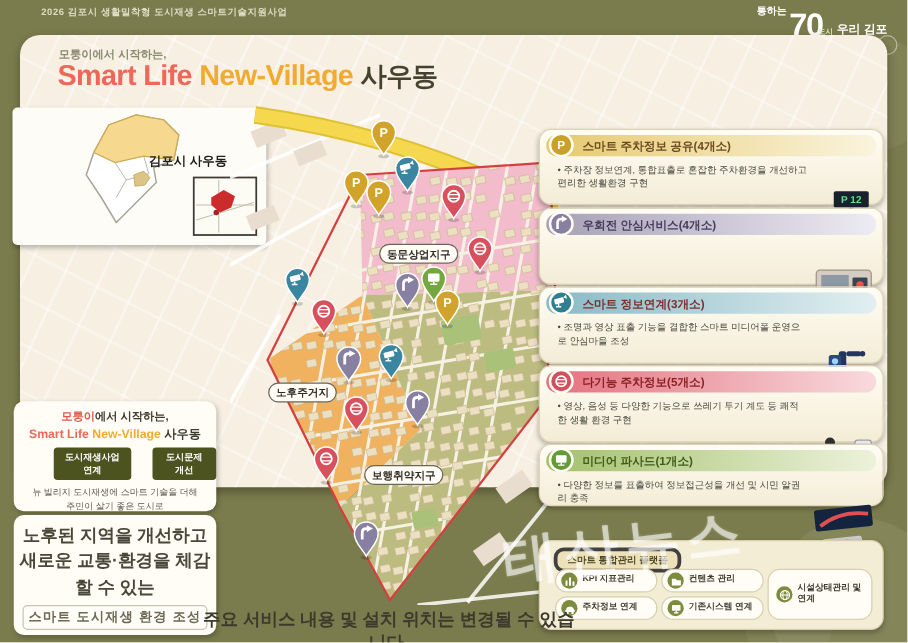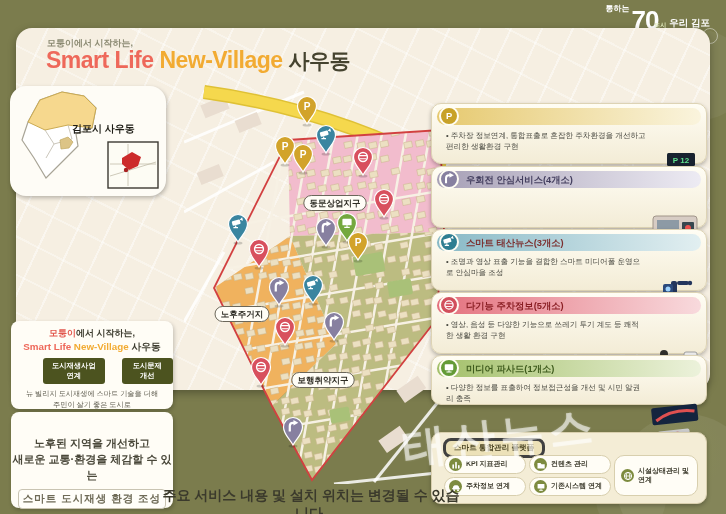--- a/index.html
+++ b/index.html
@@ -31,35 +31,35 @@
           background:radial-gradient(circle, rgba(140,150,80,.25), rgba(140,150,80,0) 70%);pointer-events:none;}
 
   .subtitle{position:absolute;left:31px;top:9px;font-size:9px;font-weight:bold;color:#8b8a72;}
   .main-title{position:absolute;left:30px;top:19px;font-size:23px;font-weight:900;letter-spacing:-.5px;white-space:nowrap;}
   .main-title .t1{color:#ee685a;}
   .main-title .t2{color:#f2ab32;}
   .main-title .t3{color:#45432f;font-size:21px;}
 
   
   .locator{position:absolute;left:-6px;top:58px;width:156px;height:110px;background:#fefcf6;
-           border-radius:16px;box-shadow:1px 2px 4px rgba(0,0,0,.25);}
+           border-radius:4px;box-shadow:1px 2px 4px rgba(0,0,0,.25);padding-left:47px;}
   .locator svg{display:block;}
 
   
   .panel{position:absolute;background:#fffdf6;border-radius:8px;box-shadow:1px 2px 4px rgba(0,0,0,.22);}
   .panel-a{left:-5px;top:293px;width:162px;height:88px;text-align:center;}
   .panel-b{left:-5px;top:384px;width:162px;height:96px;text-align:center;}
   .pa-sub{margin-top:6px;font-size:9px;font-weight:bold;color:#3c3b2e;}
   .pa-sub .acc{color:#e2574d;}
   .pa-title{font-size:9.8px;font-weight:900;margin-top:1px;white-space:nowrap;}
   .pa-title .t1{color:#ee685a;} .pa-title .t2{color:#f2ab32;} .pa-title .t3{color:#3c3b2e;}
   .pa-btns{display:flex;justify-content:space-between;gap:17px;margin-top:4px;padding-left:32px;}
   .pa-btn{background:#4c531f;color:#fff;font-size:7.3px;font-weight:bold;padding:3px 7px;border-radius:3px;cursor:pointer;}
   .pa-desc{margin-top:5px;font-size:7.2px;color:#5c5a4c;line-height:1.5;white-space:pre-line;}
-  .pb-lead{margin-top:24px;font-size:11px;font-weight:bold;color:#4a483a;line-height:1.45;white-space:pre-line;}
+  .pb-lead{margin-top:6px;font-size:14px;font-weight:bold;color:#4a483a;line-height:1.45;white-space:pre-line;}
   .pb-head{margin:5px auto 0;width:146px;border:1px solid #c9c4b2;border-radius:4px;background:#fffef9;
            font-size:10.5px;font-weight:bold;letter-spacing:1px;color:#6e6a56;padding:2px 0;}
   .pb-cols{display:flex;gap:2px;margin:5px 4px 0;}
   .pb-col{flex:1;color:#fff;font-weight:bold;font-size:6.8px;line-height:1.35;white-space:pre-line;}
   .pb-top{padding:4px 1px 3px;}
   .pb-col.c1 .pb-top,.pb-col.c2 .pb-top{background:#d4a91f;}
   .pb-col.c3 .pb-top{background:#a78c12;}
 
   
   .svc{position:absolute;left:415px;width:274px;border-radius:10px;
@@ -92,20 +92,21 @@
              text-shadow:0 0 2px rgba(255,255,255,.25);z-index:30;}
 </style>
 </head>
 <body>
 
 <div class="stage">
   <div class="deco d1"></div>
   <div class="deco d2"></div>
   <div class="deco d3"></div>
 
+  <div class="program">2026 김포시 생활밀착형 도시재생 스마트기술지원사업</div>
   <div class="logo">
     <span class="l-pre">통하는</span><span class="l-num">70</span><span class="l-inner">도시</span><span class="l-post">우리 김포</span>
   </div>
   <div class="badge"></div>
 
   <div class="card">
     <div class="flower"></div>
 
     <div class="subtitle">모퉁이에서 시작하는,</div>
     <div class="main-title">
@@ -832,20 +833,21 @@
     </div>
 
     <div id="services">
         <div class="svc" style="top:75px;height:59px">
           <div class="svc-band" style="background:linear-gradient(90deg,#e6c96f,#faf4dd)"></div>
           <div class="svc-ic" style="background:#c8a228"><svg width="16" height="16" viewBox="-8 -8 16 16">
               <g transform="scale(0.85)">
                 <text x="0" y="4" text-anchor="middle" font-size="11" font-weight="bold" fill="#fff" font-family="Liberation Sans,sans-serif">P</text>
               </g>
             </svg></div>
+          <div class="svc-title" style="color:#6d4a1f">스마트 주차정보 공유(4개소)</div>
           <div class="svc-body">•&nbsp;주차장 정보연계, 통합표출로 혼잡한 주차환경을 개선하고 편리한 생활환경 구현</div>
           <div class="svc-art"><svg width="52" height="49" viewBox="0 0 52 49">
               <rect x="18" y="2" width="28" height="13" rx="1.5" fill="#18222f"></rect>
               <text x="32" y="11.5" font-size="8" fill="#5fe08d" text-anchor="middle" font-weight="bold" font-family="Liberation Sans,sans-serif">P 12</text>
               <rect x="30" y="15" width="3.5" height="30" fill="#4a4a4a"></rect>
             </svg></div>
         </div>
         <div class="svc" style="top:138px;height:60px">
           <div class="svc-band" style="background:linear-gradient(90deg,#a7a0b6,#edebf3)"></div>
           <div class="svc-ic" style="background:#8780a0"><svg width="16" height="16" viewBox="-8 -8 16 16">
@@ -867,21 +869,21 @@
           <div class="svc-band" style="background:linear-gradient(90deg,#88b9c6,#e2eff1)"></div>
           <div class="svc-ic" style="background:#2f7e92"><svg width="16" height="16" viewBox="-8 -8 16 16">
               <g transform="scale(0.85)">
                 <g transform="rotate(-15)">
                   <rect x="-6" y="-4.5" width="9" height="5" rx="1" fill="#fff"></rect>
                   <path d="M3,-4 L6.2,-2 L6.2,-6 Z" fill="#fff"></path>
                 </g>
                 <path d="M-2.5,1.5 V4 M-5,4 H0" stroke="#fff" stroke-width="1.3" fill="none"></path>
               </g>
             </svg></div>
-          <div class="svc-title" style="color:#7c2f2f">스마트 태산뉴스(3개소)</div>
+          <div class="svc-title" style="color:#7c2f2f">스마트 정보연계(3개소)</div>
           <div class="svc-body">•&nbsp;조명과 영상 표출 기능을 결합한 스마트 미디어폴 운영으로 안심마을 조성</div>
           <div class="svc-art"><svg width="52" height="50" viewBox="0 0 52 50">
               <rect x="22" y="4" width="6" height="42" rx="2" fill="#23355c"></rect>
               <rect x="14" y="7" width="10" height="17" rx="2" fill="#2c4a7c"></rect>
               <circle cx="19" cy="12" r="2.5" fill="#9fd4ff"></circle>
               <rect x="28" y="4" width="12" height="4" rx="2" fill="#23355c"></rect>
               <circle cx="41" cy="6" r="2.2" fill="#23355c"></circle>
               <rect x="18" y="44" width="13" height="5" rx="2" fill="#1a2740"></rect>
             </svg></div>
         </div>

